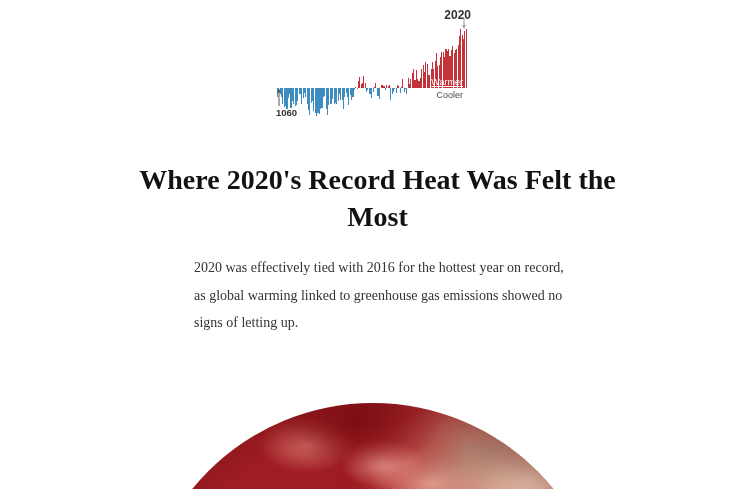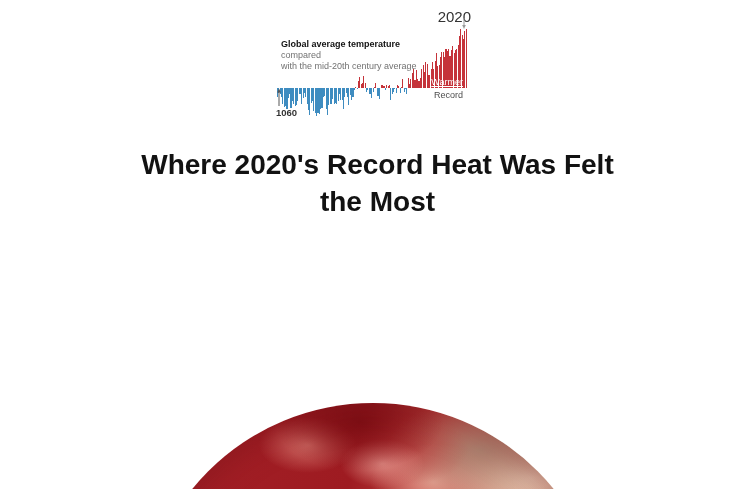--- a/index.html
+++ b/index.html
@@ -6,33 +6,33 @@
   html,body { background:#ffffff; }
   .page {
     position:relative; width:755px; height:489px; overflow:hidden;
     background:#ffffff; font-family:"Liberation Sans", sans-serif;
   }
 
   
   .chart { position:absolute; left:277px; top:8px; width:192px; height:114px; }
   .chart-title { position:absolute; left:4px; top:31px; font-size:9px; line-height:11px; color:#727272; width:160px; }
   .chart-title .t-bold { font-weight:bold; color:#121212; }
-  .chart-end-label { position:absolute; right:-2px; top:0; font-size:15px; font-weight:normal; color:#333;text-align:center; }
+  .chart-end-label { position:absolute; right:-2px; top:0; font-size:12px; font-weight:bold; color:#333;text-align:center; }
   .chart-start-label { position:absolute; left:-1px; top:99px; font-size:9.5px; font-weight:bold; color:#333; }
   .arrow-2020 { position:absolute; right:3px; top:10px; }
   .arrow-1880 { position:absolute; left:0px; top:80px; }
   .bars { position:absolute; left:0; top:0; width:190px; height:114px; }
   .bar { position:absolute; }
   .warmer-label { position:absolute; right:6px; top:69px; font-size:9px; color:#ffffff;text-decoration:underline; }
   .cooler-label { position:absolute; right:6px; top:82px; font-size:9px; color:#4d4d4d; }
 
   
   .headline {
-    position:absolute; left:0; right:0; top:144px; margin:2px auto; width:480px;
-    text-align:center; font-family:Liberation Sans, sans-serif; font-weight:700;
+    position:absolute; left:0; right:0; top:144px; margin:17px auto; width:480px;
+    text-align:center; font-family:Liberation Serif, serif; font-weight:700;
     font-size:28px; line-height:37px; color:#121212;
   }
   .byline {
     position:absolute; left:0; right:0; top:224px; text-align:center;
     font-size:10px; color:#333;
   }
   .byline .by { font-weight:bold; }
   .byline .sep { font-weight:bold; }
   .byline a { color:#333; font-weight:bold; text-decoration:underline; cursor:pointer; }
   .byline .date { color:#727272; margin-left:8px; font-weight:normal; }
@@ -199,40 +199,37 @@
         <div class="bar" style="left: 179.22px; width: 1.08px; height: 39.4px; top: 40.6px; background: rgb(197, 51, 58);"></div>
         <div class="bar" style="left: 180.57px; width: 1.08px; height: 43.5px; top: 36.5px; background: rgb(197, 51, 58);"></div>
         <div class="bar" style="left: 181.91px; width: 1.08px; height: 52.2px; top: 27.8px; background: rgb(197, 51, 58);"></div>
         <div class="bar" style="left: 183.26px; width: 1.08px; height: 59.2px; top: 20.8px; background: rgb(197, 51, 58);"></div>
         <div class="bar" style="left: 184.61px; width: 1.08px; height: 53.4px; top: 26.6px; background: rgb(197, 51, 58);"></div>
         <div class="bar" style="left: 185.96px; width: 1.08px; height: 49.3px; top: 30.7px; background: rgb(197, 51, 58);"></div>
         <div class="bar" style="left: 187.3px; width: 1.08px; height: 56.8px; top: 23.2px; background: rgb(197, 51, 58);"></div>
         <div class="bar" style="left: 188.65px; width: 1.08px; height: 59.2px; top: 20.8px; background: rgb(197, 51, 58);"></div>
       </div>
 
-    <div class="chart-title">
-      <div><span class="t-bold">Global average temperature</span><span> compared</span></div>
-      <div>with the mid-20th century average</div>
-    </div>
 
     <div class="chart-end-label">2020</div>
     <svg class="arrow-2020" width="4" height="11" viewBox="0 0 4 11">
       <line x1="2" y1="0" x2="2" y2="8" stroke="#999" stroke-width="1"></line>
       <path d="M0.2 7 L2 11 L3.8 7 Z" fill="#999"></path>
     </svg>
 
     <div class="chart-start-label">1060</div>
     <svg class="arrow-1880" width="4" height="18" viewBox="0 0 4 18">
       <line x1="2" y1="4" x2="2" y2="18" stroke="#555" stroke-width="1"></line>
       <path d="M0.2 4.5 L2 0.5 L3.8 4.5 Z" fill="#555"></path>
     </svg>
 
     <div class="warmer-label">Warmer</div>
-    <div class="cooler-label">Record</div>
+    <div class="cooler-label">Cooler</div>
   </div>
 
   <h1 class="headline">Where 2020's Record Heat Was Felt the Most</h1>
 
 
+  <p class="lede">2020 was effectively tied with 2016 for the hottest year on record, as global warming linked to greenhouse gas emissions showed no signs of letting up.</p>
 
   <div class="globe"></div>
 
 </div>
 
 </body></html>

